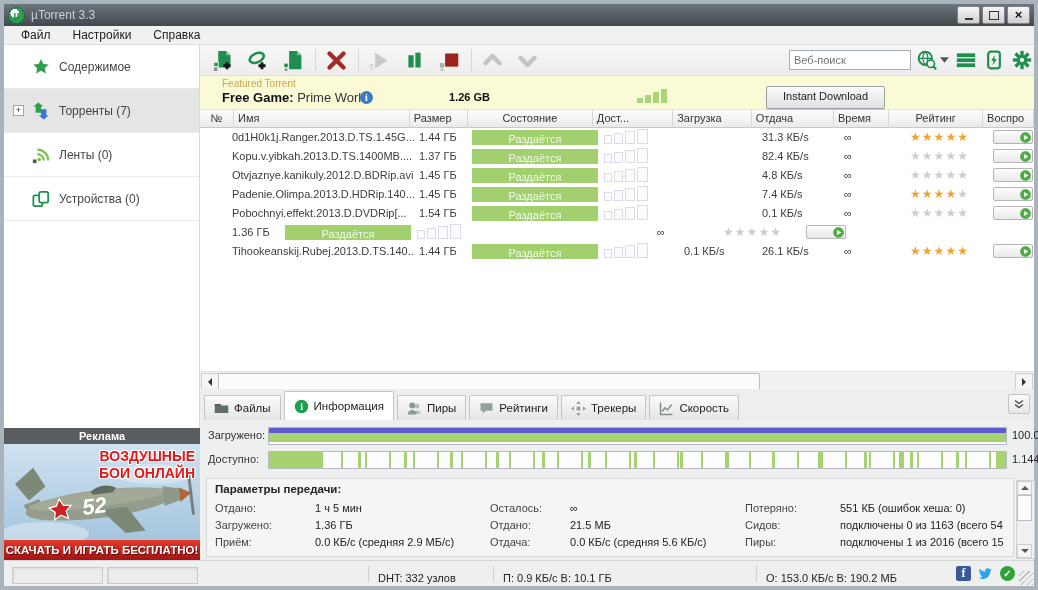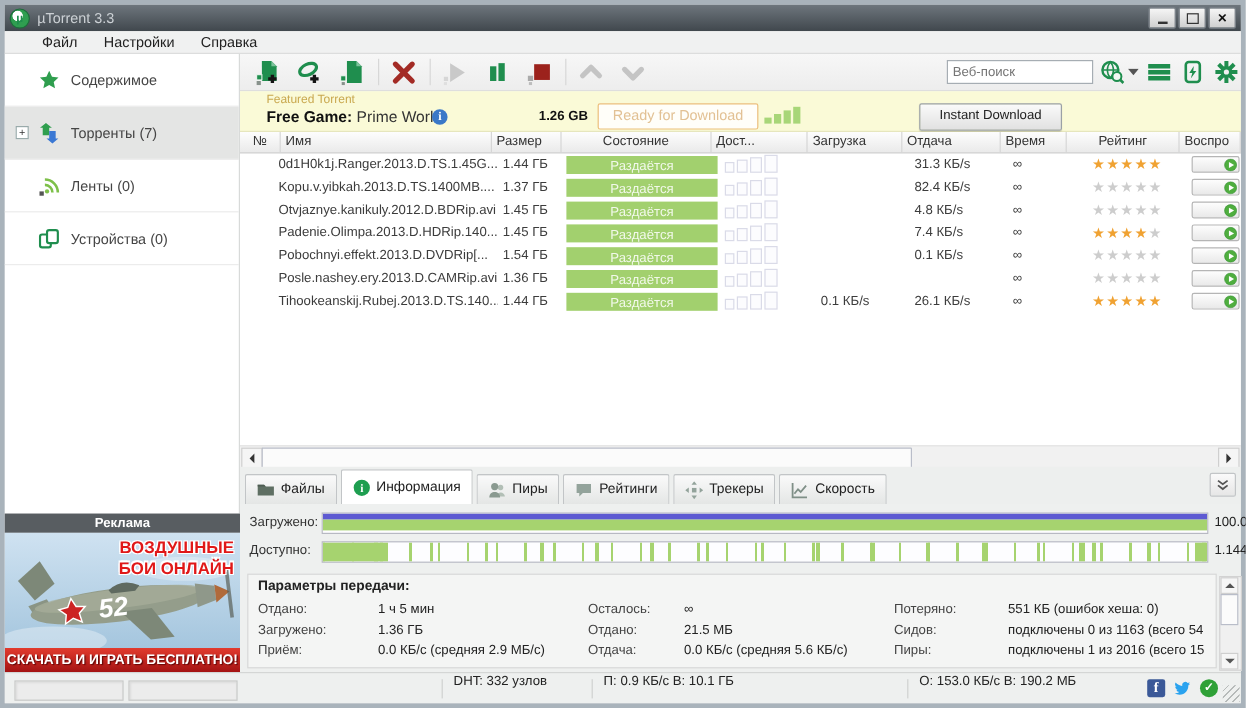--- a/index.html
+++ b/index.html
@@ -10,21 +10,21 @@
   
   .titlebar{left:0;top:0;width:1030px;height:22px;background:linear-gradient(#6e767d,#40474d);display:flex;align-items:center;padding:0 4px;}
   .logo{width:15px;height:15px;border-radius:50%;background:radial-gradient(circle at 38% 35%,#ffffff 30%,#2f9e50 34%);border:1px solid #1c6e3a;display:flex;align-items:center;justify-content:center;color:#1f8e4e;font-size:10px;font-weight:bold;}
   .wtitle{color:#ccd1d5;font-size:12px;margin-left:6px;flex:1;overflow:hidden;white-space:nowrap;}
   .winbtn{width:21px;height:16px;margin-left:2px;background:linear-gradient(#f6f6f6,#cfcfcf);border:1px solid #7c838a;border-radius:2px;display:flex;align-items:center;justify-content:center;}
   .glyph-min{width:8px;height:2px;background:#333;margin-top:7px;}
   .glyph-max{width:8px;height:7px;border:1.5px solid #333;}
   .glyph-close{color:#111;font-size:13px;font-weight:bold;line-height:10px;}
 
   
-  .menubar{left:0;top:22px;width:1030px;height:19px;background:#f0f1f1;border-bottom:1px solid #dcdddd;display:flex;align-items:center;padding-left:20px;}
+  .menubar{left:0;top:22px;width:1030px;height:19px;background:#f0f1f1;border-bottom:1px solid #dcdddd;display:flex;align-items:center;padding-left:6px;}
   .menu-item{font-size:12px;color:#222;padding:2px 11px;}
 
   
   .sidebar{left:0;top:41px;width:196px;height:383px;background:#fff;border-right:1px solid #d8dad9;}
   .side-item{position:relative;height:43px;border-bottom:1px solid #ececec;display:flex;align-items:center;padding-left:28px;}
   .side-item.selected{background:#e4e5e4;}
   .expander{position:absolute;left:9px;top:16px;width:11px;height:11px;border:1px solid #9aa;background:#fff;font-size:9px;line-height:9px;text-align:center;color:#333;box-sizing:border-box;}
   .side-icon{width:18px;height:18px;display:inline-flex;}
   .side-icon svg{width:18px;height:18px;}
   .side-label{font-size:12px;color:#454545;margin-left:9px;}
@@ -115,21 +115,21 @@
   .vscroll{position:absolute;left:816px;top:60px;width:17px;height:77px;background:#f0f0f0;border:1px solid #d2d2d2;}
   .varrow{position:absolute;left:0;width:15px;height:14px;background:#f6f6f6;border:1px solid #cfcfcf;display:flex;align-items:center;justify-content:center;box-sizing:border-box;}
   .tri-u{width:0;height:0;border:4px solid transparent;border-bottom-color:#555;margin-top:-4px;}
   .tri-d{width:0;height:0;border:4px solid transparent;border-top-color:#555;margin-bottom:-4px;}
   .vthumb{position:absolute;left:0;top:14px;width:15px;height:26px;background:#fbfbfb;border:1px solid #b9bdc9;box-sizing:border-box;}
 
   
   .statusbar{left:0;top:556px;width:1030px;height:26px;background:#eef0ef;border-top:1px solid #d4d6d5;}
   .sseg{position:absolute;top:6px;height:15px;background:#ececec;border:1px solid #c8cac9;box-shadow:inset 1px 1px 2px rgba(0,0,0,.08);}
   .sdiv{position:absolute;top:5px;width:1px;height:16px;background:#cfd1d0;}
-  .stat{position:absolute;top:1px;font-size:11px;color:#222;white-space:nowrap;}
+  .stat{position:absolute;top:11px;font-size:11px;color:#222;white-space:nowrap;}
   .sicon{position:absolute;top:5px;width:15px;height:15px;}
   .fb{background:#3b5998;border-radius:2px;color:#fff;font-family:"Liberation Serif",serif;font-weight:bold;font-size:12px;text-align:center;line-height:15px;}
   .ok{border-radius:50%;background:#2fa137;color:#fff;font-size:10px;font-weight:bold;text-align:center;line-height:15px;}
   .grip{position:absolute;right:1px;bottom:1px;width:14px;height:14px;background:repeating-linear-gradient(135deg,transparent 0 3px,#b6bab9 3px 4px);}
 </style>
 </head>
 <body>
 
 <div class="frame">
 
@@ -326,21 +326,20 @@
           <circle cx="12" cy="12" r="2.6" fill="#f1f1f1"></circle>
         </svg>
       </div>
   </div>
 
   <div class="abs featured">
     <div class="fkicker">Featured Torrent</div>
     <div class="fline"><b>Free Game:</b> <span>Prime World</span></div>
     <div class="finfo">i</div>
     <div class="fsize">1.26 GB</div>
-    <div class="fready">Ready for Download</div>
     <div class="fbars">
         <span style="height:5px"></span>
         <span style="height:8px"></span>
         <span style="height:11px"></span>
         <span style="height:14px"></span>
       </div>
     <div class="finstant">Instant Download</div>
   </div>
 
   <div class="abs theader" id="theader">
@@ -482,21 +481,20 @@
           <div class="pill">
             <svg viewBox="0 0 12 12">
               <circle cx="6" cy="6" r="5.5" fill="#4fae3f" stroke="#2d8a2d" stroke-width=".5"></circle>
               <path d="M4.5 3.3v5.4L9.2 6z" fill="#fff"></path>
             </svg>
           </div>
         </div>
       </div>
       <div class="trow">
         <div class="tcell ac" style="width: 28px;"></div>
-        <div class="tcell al" style="width: 187px;">Posle.nashey.ery.2013.D.CAMRip.avi</div>
         <div class="tcell ar" style="width: 55px;">1.36 ГБ</div>
         <div class="tcell cell-status" style="width: 130px;">
           <div class="sfill"><span class="stext">Раздаётся</span></div>
         </div>
         <div class="tcell cell-avail" style="width: 80px;">
           <span class="sq q1"></span>
           <span class="sq q2"></span>
           <span class="sq q3"></span>
           <span class="sq q4"></span>
         </div>

